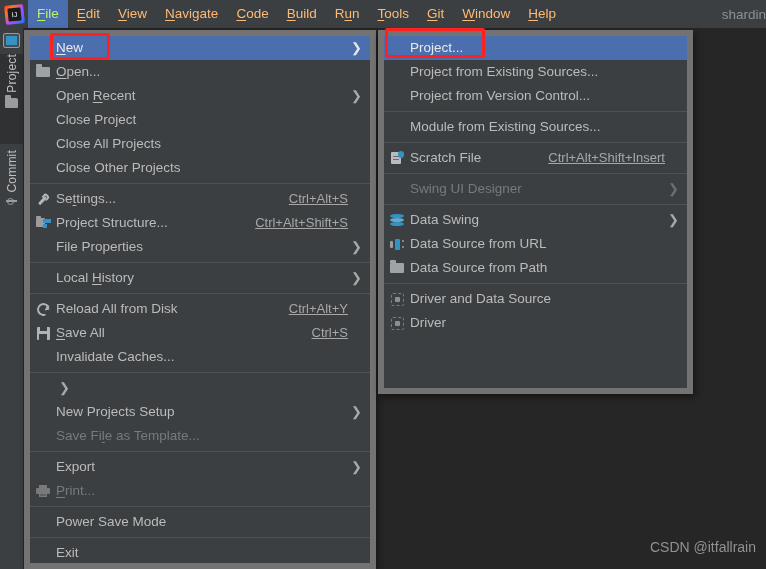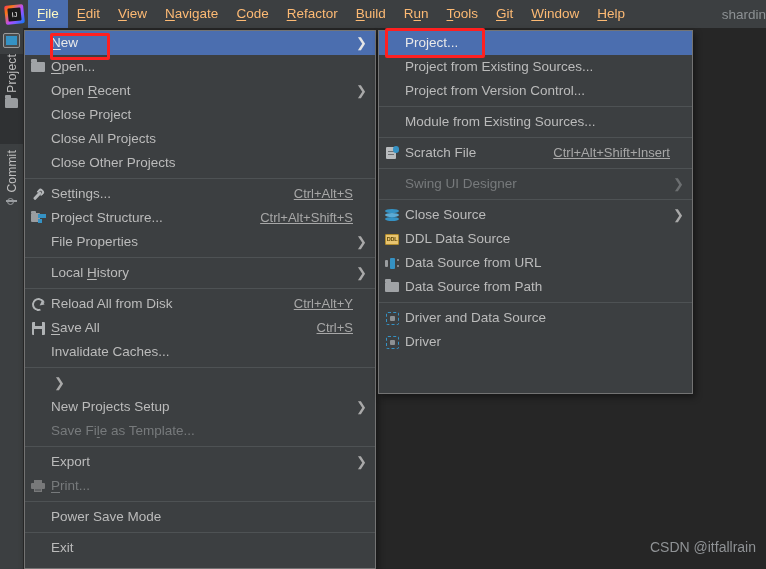--- a/index.html
+++ b/index.html
@@ -35,21 +35,21 @@
     background:#1b1b1b;border-radius:1px;
     color:#fff;font-size:7px;line-height:13px;text-align:center;
     font-family:"Liberation Sans",sans-serif;letter-spacing:0px;
   }
   .menu-item{
     height:28px;line-height:28px;
     padding:0 9px;
     color:#fdba74;font-size:13.5px;
     white-space:nowrap;
   }
-  .menu-item.active{background:#4b6eaf;color:#fef9c3;}
+  .menu-item.active{background:#4b6eaf;color:#bef264;}
   .menu-item u{text-decoration:underline;text-underline-offset:2px;}
   .mb-spacer{flex:1 1 auto;}
   .mb-right{
     color:#8d9194;font-size:13.5px;padding-right:0px;
     white-space:nowrap;overflow:hidden;
   }
 
   
   .sidebar{
     position:absolute;left:0;top:28px;width:23px;height:541px;
@@ -91,21 +91,21 @@
   }
   .sb-commit:after{
     content:"";position:absolute;left:1px;top:0px;width:7px;height:7px;
     border:1.6px solid #9a9da0;border-radius:50%;background:transparent;box-sizing:border-box;
   }
 
   
   .panel{
     position:absolute;
     background:#3c3f41;
-    border:1px solid #737373;
+    border:6px solid #737373;
     box-sizing:border-box;
     box-shadow:2px 3px 7px rgba(0,0,0,.45);
   }
   #file-menu{left:24px;top:30px;width:352px;height:539px;}
   #new-submenu{left:378px;top:30px;width:315px;height:364px;}
 
   .row{
     position:relative;height:24px;line-height:24px;
     display:flex;align-items:center;
     padding:0 6px 0 0;
@@ -244,21 +244,20 @@
       <div class="sq">
           <div class="inner">IJ</div>
         </div>
     </div>
     <div id="menubar-items" style="display:flex;align-items:center;">
         <div class="menu-item active"><span><u>F</u>ile</span></div>
         <div class="menu-item"><span><u>E</u>dit</span></div>
         <div class="menu-item"><span><u>V</u>iew</span></div>
         <div class="menu-item"><span><u>N</u>avigate</span></div>
         <div class="menu-item"><span><u>C</u>ode</span></div>
-        <div class="menu-item"><span><u>R</u>efactor</span></div>
         <div class="menu-item"><span><u>B</u>uild</span></div>
         <div class="menu-item"><span>R<u>u</u>n</span></div>
         <div class="menu-item"><span><u>T</u>ools</span></div>
         <div class="menu-item"><span><u>G</u>it</span></div>
         <div class="menu-item"><span><u>W</u>indow</span></div>
         <div class="menu-item"><span><u>H</u>elp</span></div>
       </div>
     <div class="mb-spacer"></div>
     <div class="mb-right">shardin</div>
   </div>
@@ -457,31 +456,22 @@
       </div>
       <div class="sep"></div>
       <div class="row">
         <div class="ico">
           <div class="g-db">
             <div class="e e1"></div>
             <div class="e e2"></div>
             <div class="e e3"></div>
           </div>
         </div>
-        <div class="lbl">Close Source</div>
-        <div class="arrow">❯</div>
-      </div>
-      <div class="row">
-        <div class="ico">
-          <div class="g-ddl">
-            <span>DDL</span>
-          </div>
-        </div>
-        <div class="lbl">DDL Data Source</div>
-        <div class="arrow"></div>
+        <div class="lbl">Data Swing</div>
+        <div class="arrow">❯</div>
       </div>
       <div class="row">
         <div class="ico">
           <div class="g-url">
             <div class="bar"></div>
             <div class="blk"></div>
             <div class="d1"></div>
             <div class="d2"></div>
           </div>
         </div>

